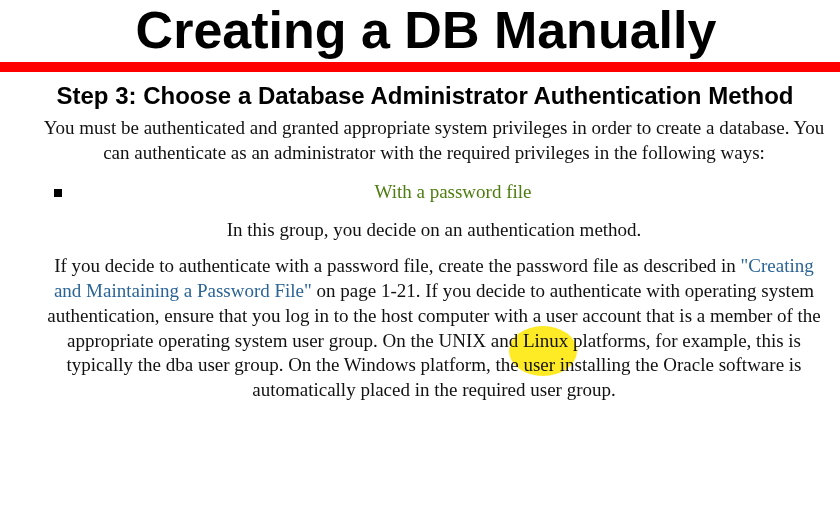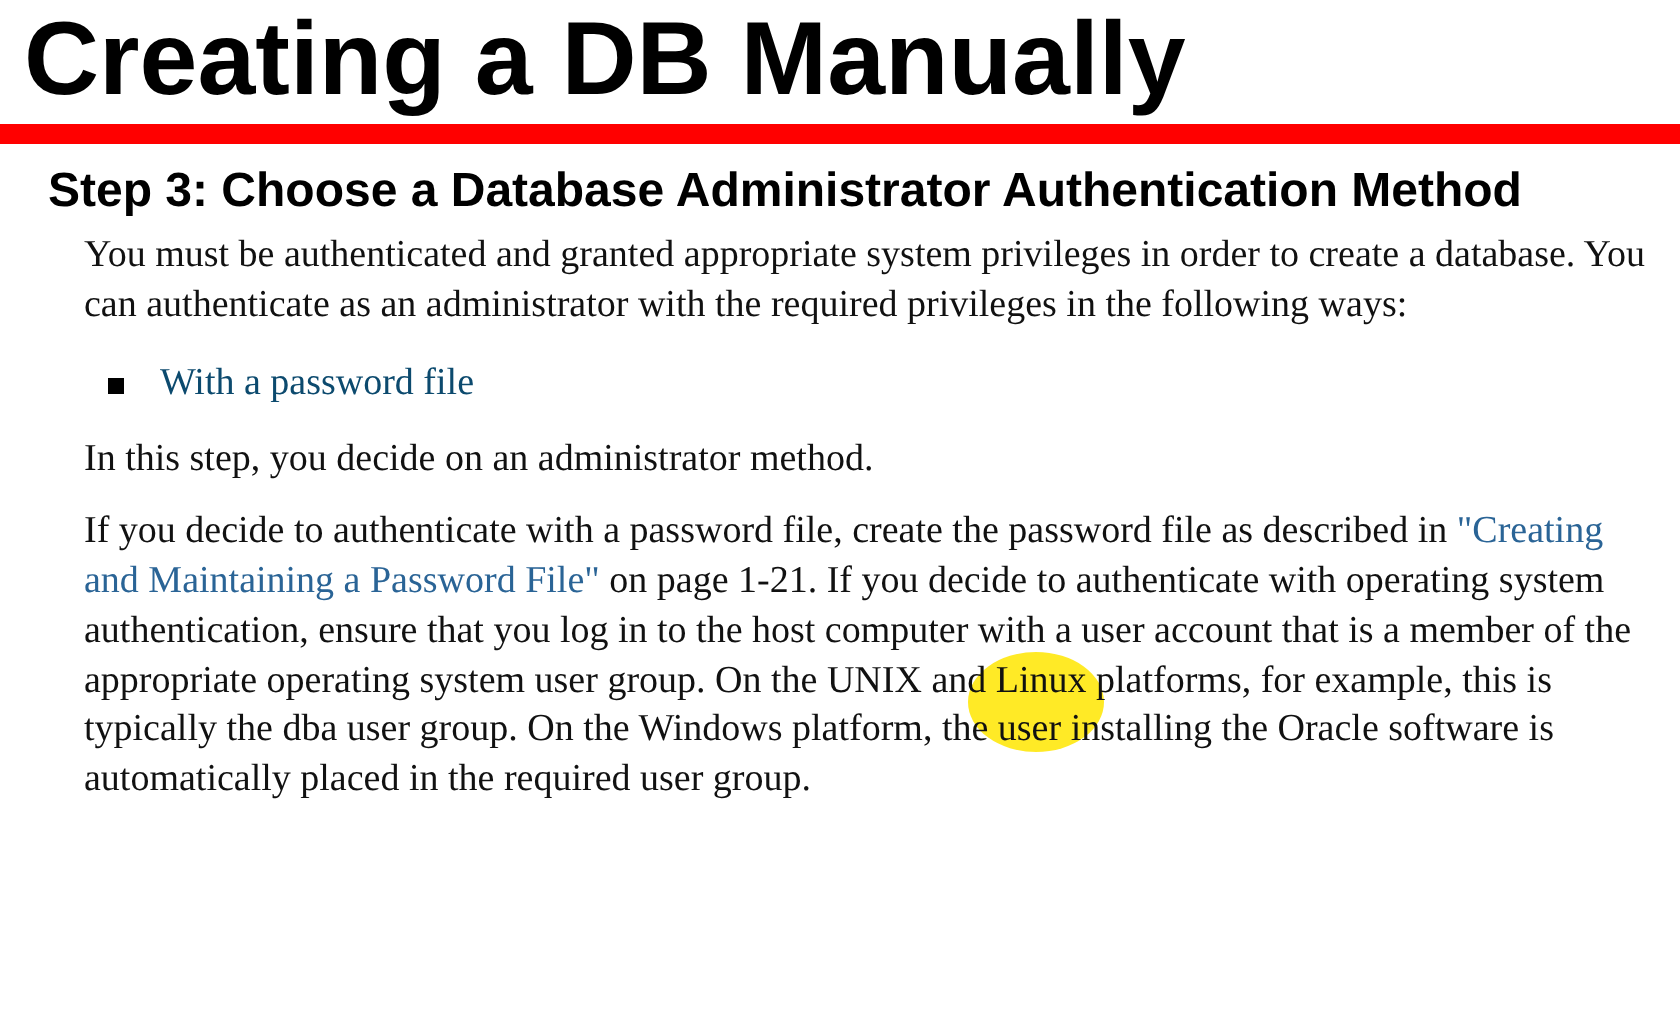--- a/index.html
+++ b/index.html
@@ -10,20 +10,21 @@
     background: #ffffff;
     font-family: Georgia, "Times New Roman", serif;
     color: #000;
     overflow: hidden;
   }
   .slide {
     width: 840px;
     height: 508px;
     box-sizing: border-box;
     padding: 0;
+    text-align: center;
   }
   .slide-title {
     font-family: Arial, Helvetica, sans-serif;
     font-weight: 900;
     font-size: 52px;
     letter-spacing: 0px;
     color: #000;
     margin: 0 0 6px 12px;
     line-height: 1.0;
     padding-top: 4px;
@@ -52,21 +53,21 @@
   ul.bullets {
     list-style: none;
     padding: 0;
     margin: 0 0 10px 30px;
   }
   ul.bullets li {
     position: relative;
     font-size: 19px;
     line-height: 1.6;
     padding-left: 26px;
-    color: #0c4a6e;
+    color: #4d7c0f;
   }
   ul.bullets li::before {
     content: "";
     position: absolute;
     left: 0;
     top: 12px;
     width: 8px;
     height: 8px;
     background: #000;
   }
@@ -105,20 +106,20 @@
   <div class="body">
 
     <h2 class="step-heading">Step 3: Choose a Database Administrator Authentication Method</h2>
 
     <p class="para">You must be authenticated and granted appropriate system privileges in order to create a database. You can authenticate as an administrator with the required privileges in the following ways:</p>
 
     <ul class="bullets">
       <li>With a password file</li>
     </ul>
 
-    <p class="para">In this step, you decide on an administrator method.</p>
+    <p class="para">In this group, you decide on an authentication method.</p>
 
     <p class="para p3">
       <span>If you decide to authenticate with a password file, create the password file as described in </span><a class="link" href="#">"Creating and Maintaining a Password File"</a><span> on page 1-21. If you decide to authenticate with operating system authentication, ensure that you log in to the host computer with a user account that is a member of the appropriate operating system user group. On the UNIX and </span><span class="highlight-wrap"><span class="highlight-circle"></span><span>Linux</span></span><span> platforms, for example, this is typically the </span><span class="mono">dba</span><span> user group. On the Windows platform, the user installing the Oracle software is automatically placed in the required user group.</span>
     </p>
 
   </div>
 </div>
 
 </body></html>

